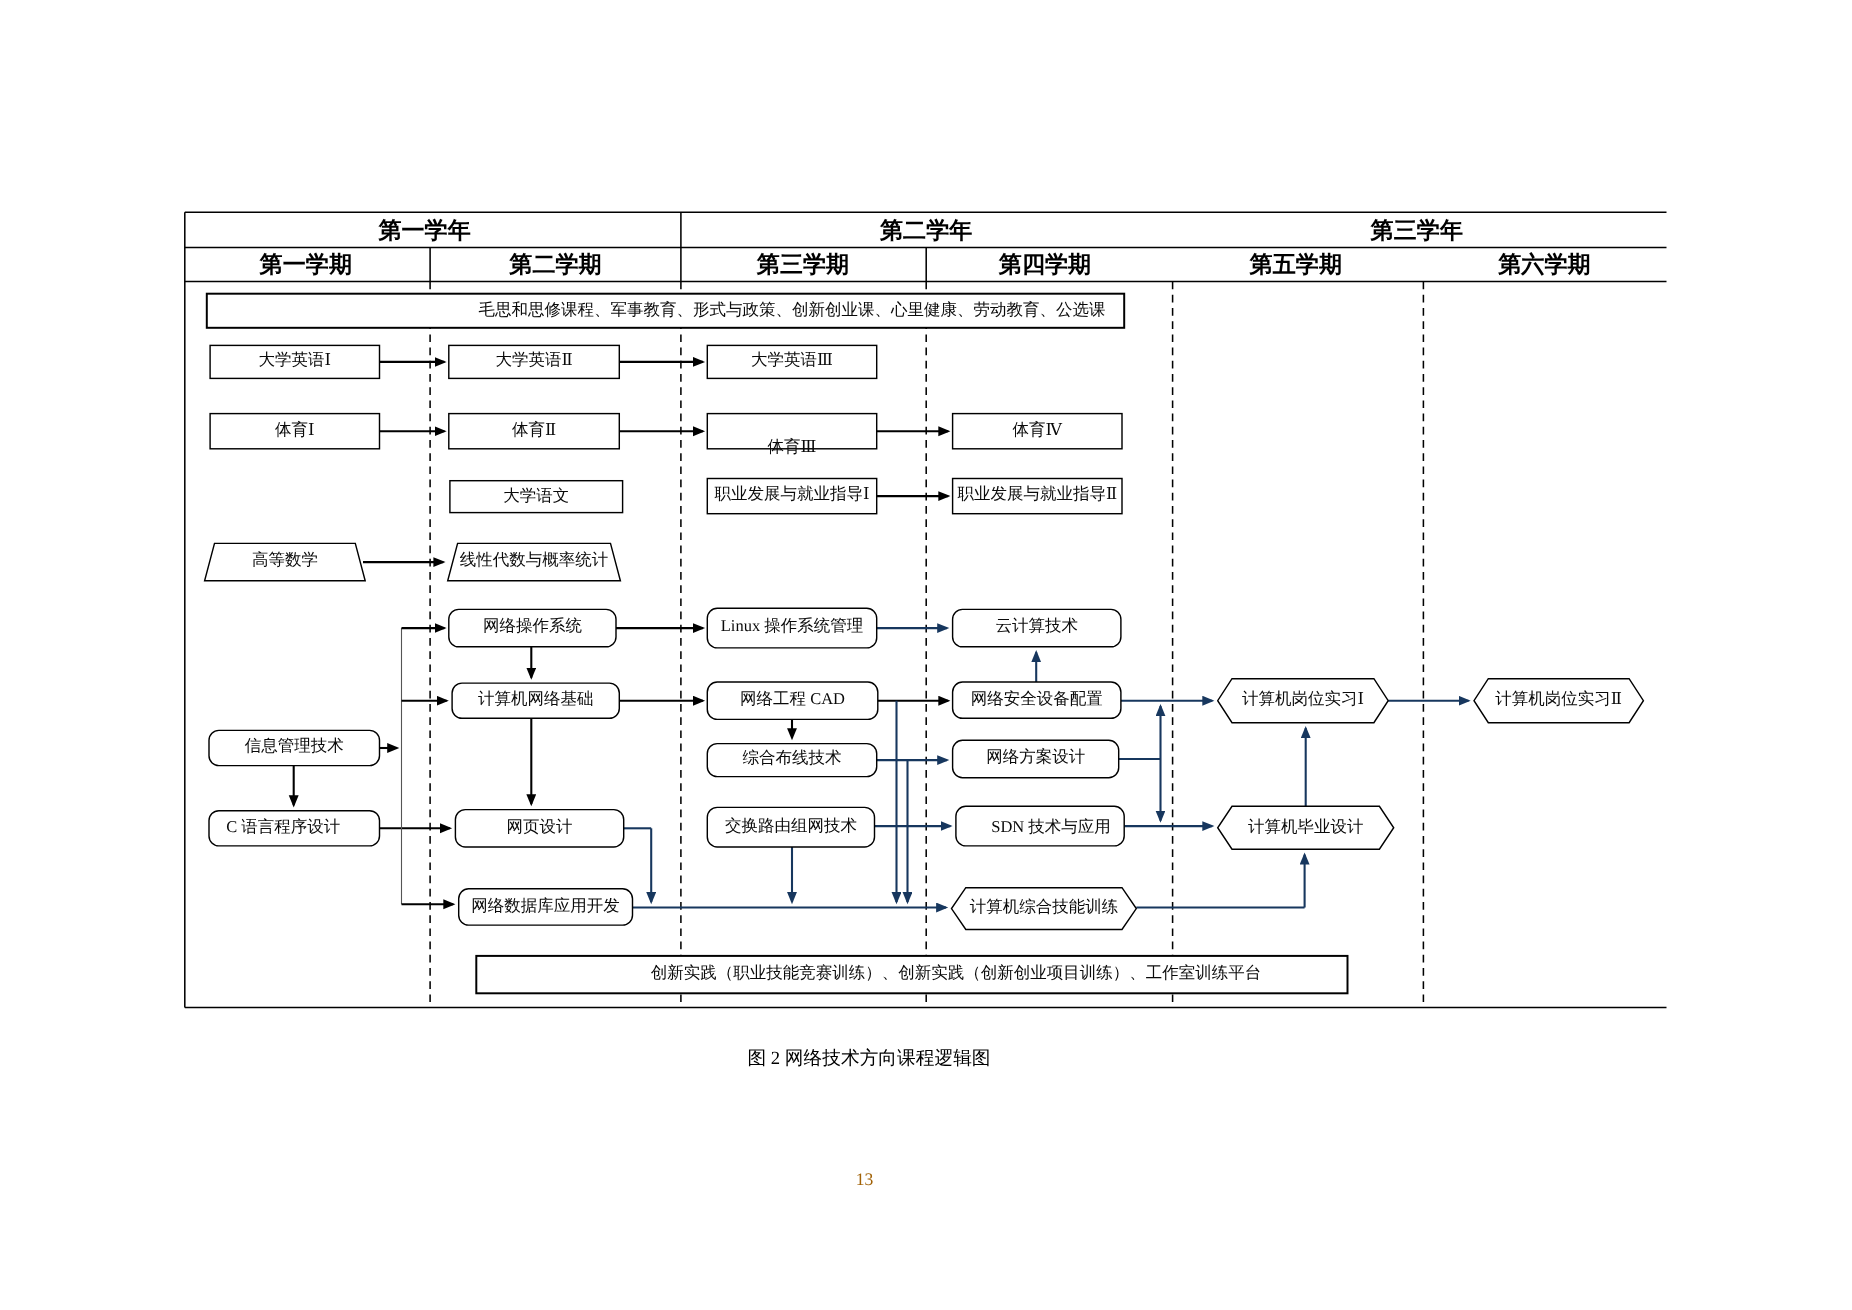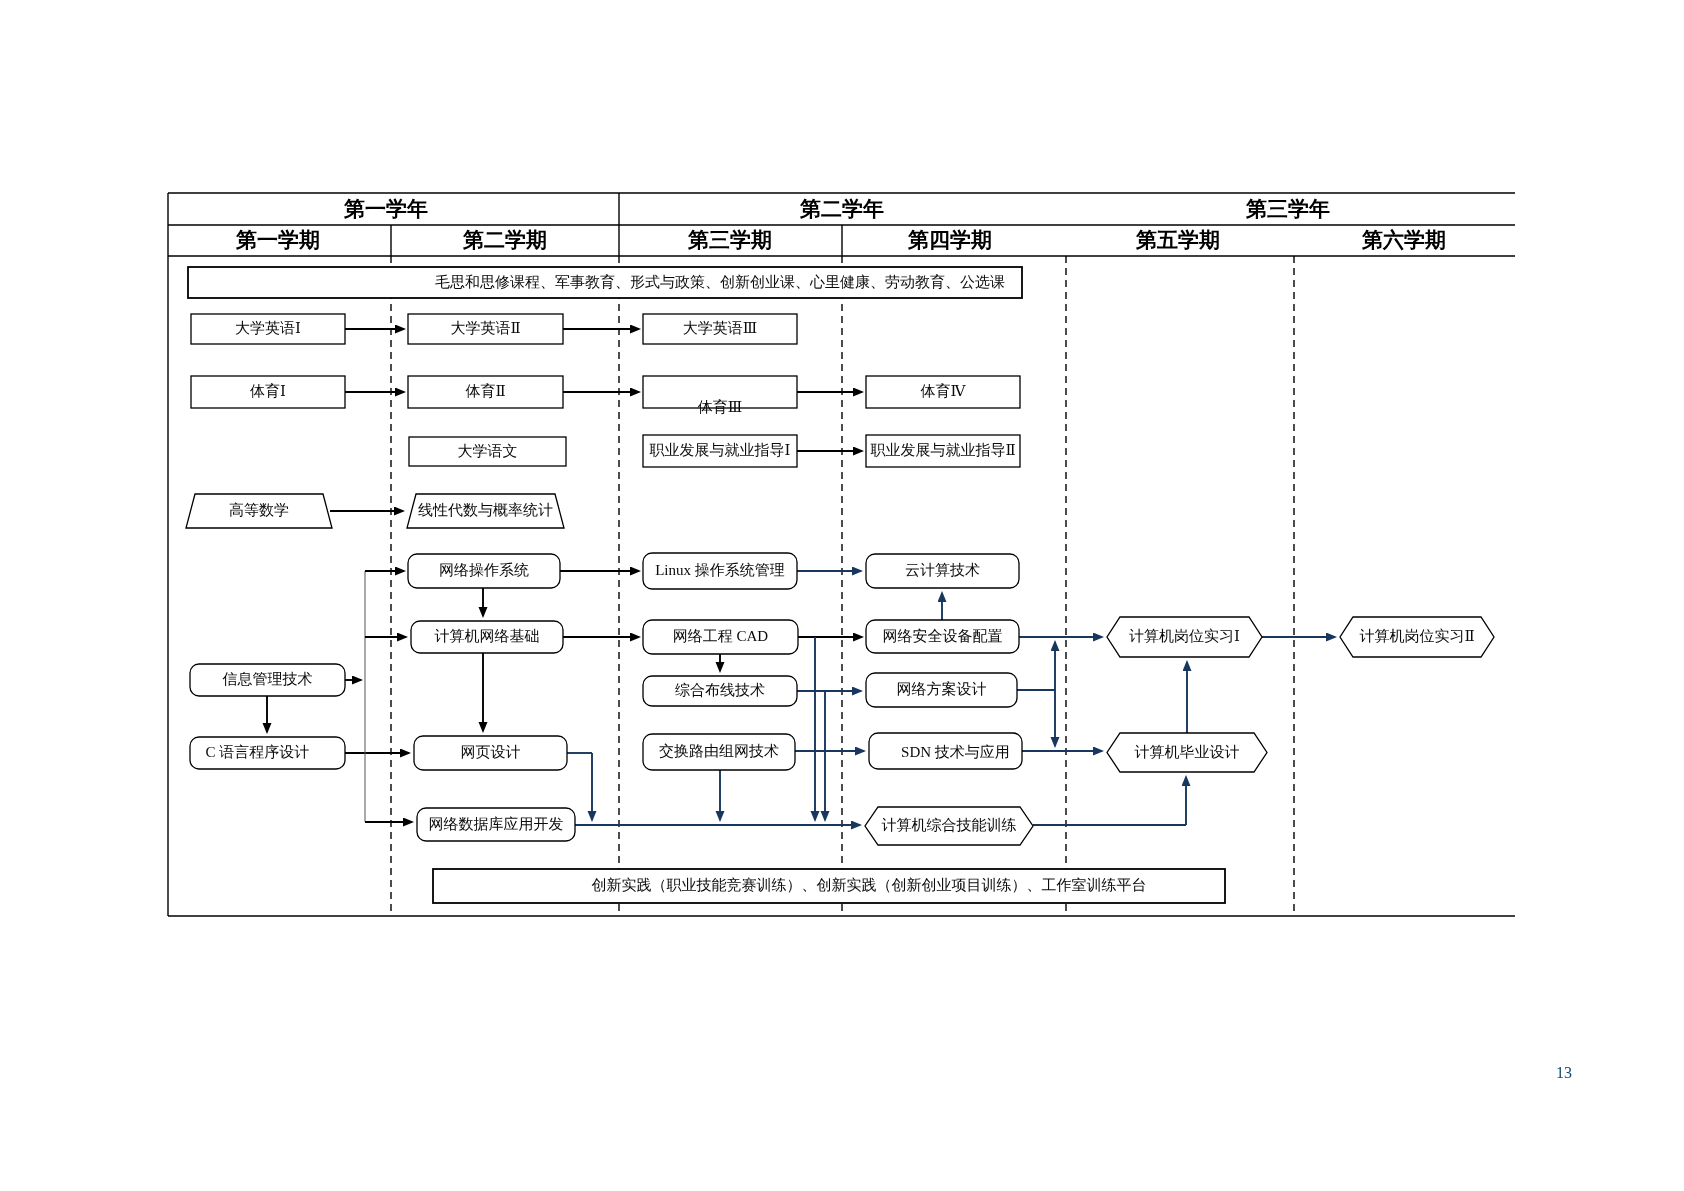--- a/index.html
+++ b/index.html
@@ -17,21 +17,21 @@
     position:absolute; display:flex; align-items:center; justify-content:center;
     text-align:center; font-size:15px; line-height:1.05; color:#0a0a0a;
     box-sizing:border-box; white-space:nowrap;
   }
   .caption {
     position:absolute; top:950px; left:0; width:1580px;
     text-align:center; font-size:17px; color:#000;
   }
   .page-number {
     position:absolute; top:1064px; left:0; width:1572px;
-    text-align:right; font-size:16px; color:#0c4a6e;
+    text-align:center; font-size:16px; color:#a16207;
   }
 </style>
 </head>
 <body>
 
 <div class="page">
   <svg id="dg" width="1684" height="1191" viewBox="0 0 1684 1191">
     <defs>
       <marker id="arrow-black" markerUnits="userSpaceOnUse" markerWidth="13" markerHeight="11" refX="9" refY="4.5" orient="auto">
         <path d="M0,0 L11,4.5 L0,9 z" fill="#000000"></path>
@@ -171,14 +171,15 @@
       <div class="node-label" style="left: 643px; top: 734px; width: 152px; height: 36px;">交换路由组网技术</div>
       <div class="node-label" style="left: 869px; top: 733px; width: 153px; height: 40px; padding-left: 20px;">SDN 技术与应用</div>
       <div class="node-label" style="left: 417px; top: 808px; width: 158px; height: 33px;">网络数据库应用开发</div>
       <div class="node-label" style="left: 1107px; top: 617px; width: 155px; height: 40px;">计算机岗位实习Ⅰ</div>
       <div class="node-label" style="left: 1340px; top: 617px; width: 154px; height: 40px;">计算机岗位实习Ⅱ</div>
       <div class="node-label" style="left: 1107px; top: 733px; width: 160px; height: 39px;">计算机毕业设计</div>
       <div class="node-label" style="left: 865px; top: 807px; width: 168px; height: 38px;">计算机综合技能训练</div>
       <div class="node-label" style="left: 433px; top: 869px; width: 792px; height: 34px; padding-left: 80px;">创新实践（职业技能竞赛训练）、创新实践（创新创业项目训练）、工作室训练平台</div>
     </div>
 
+  <div class="caption">图 2 网络技术方向课程逻辑图</div>
   <div class="page-number">13</div>
 </div>
 
 </body></html>

